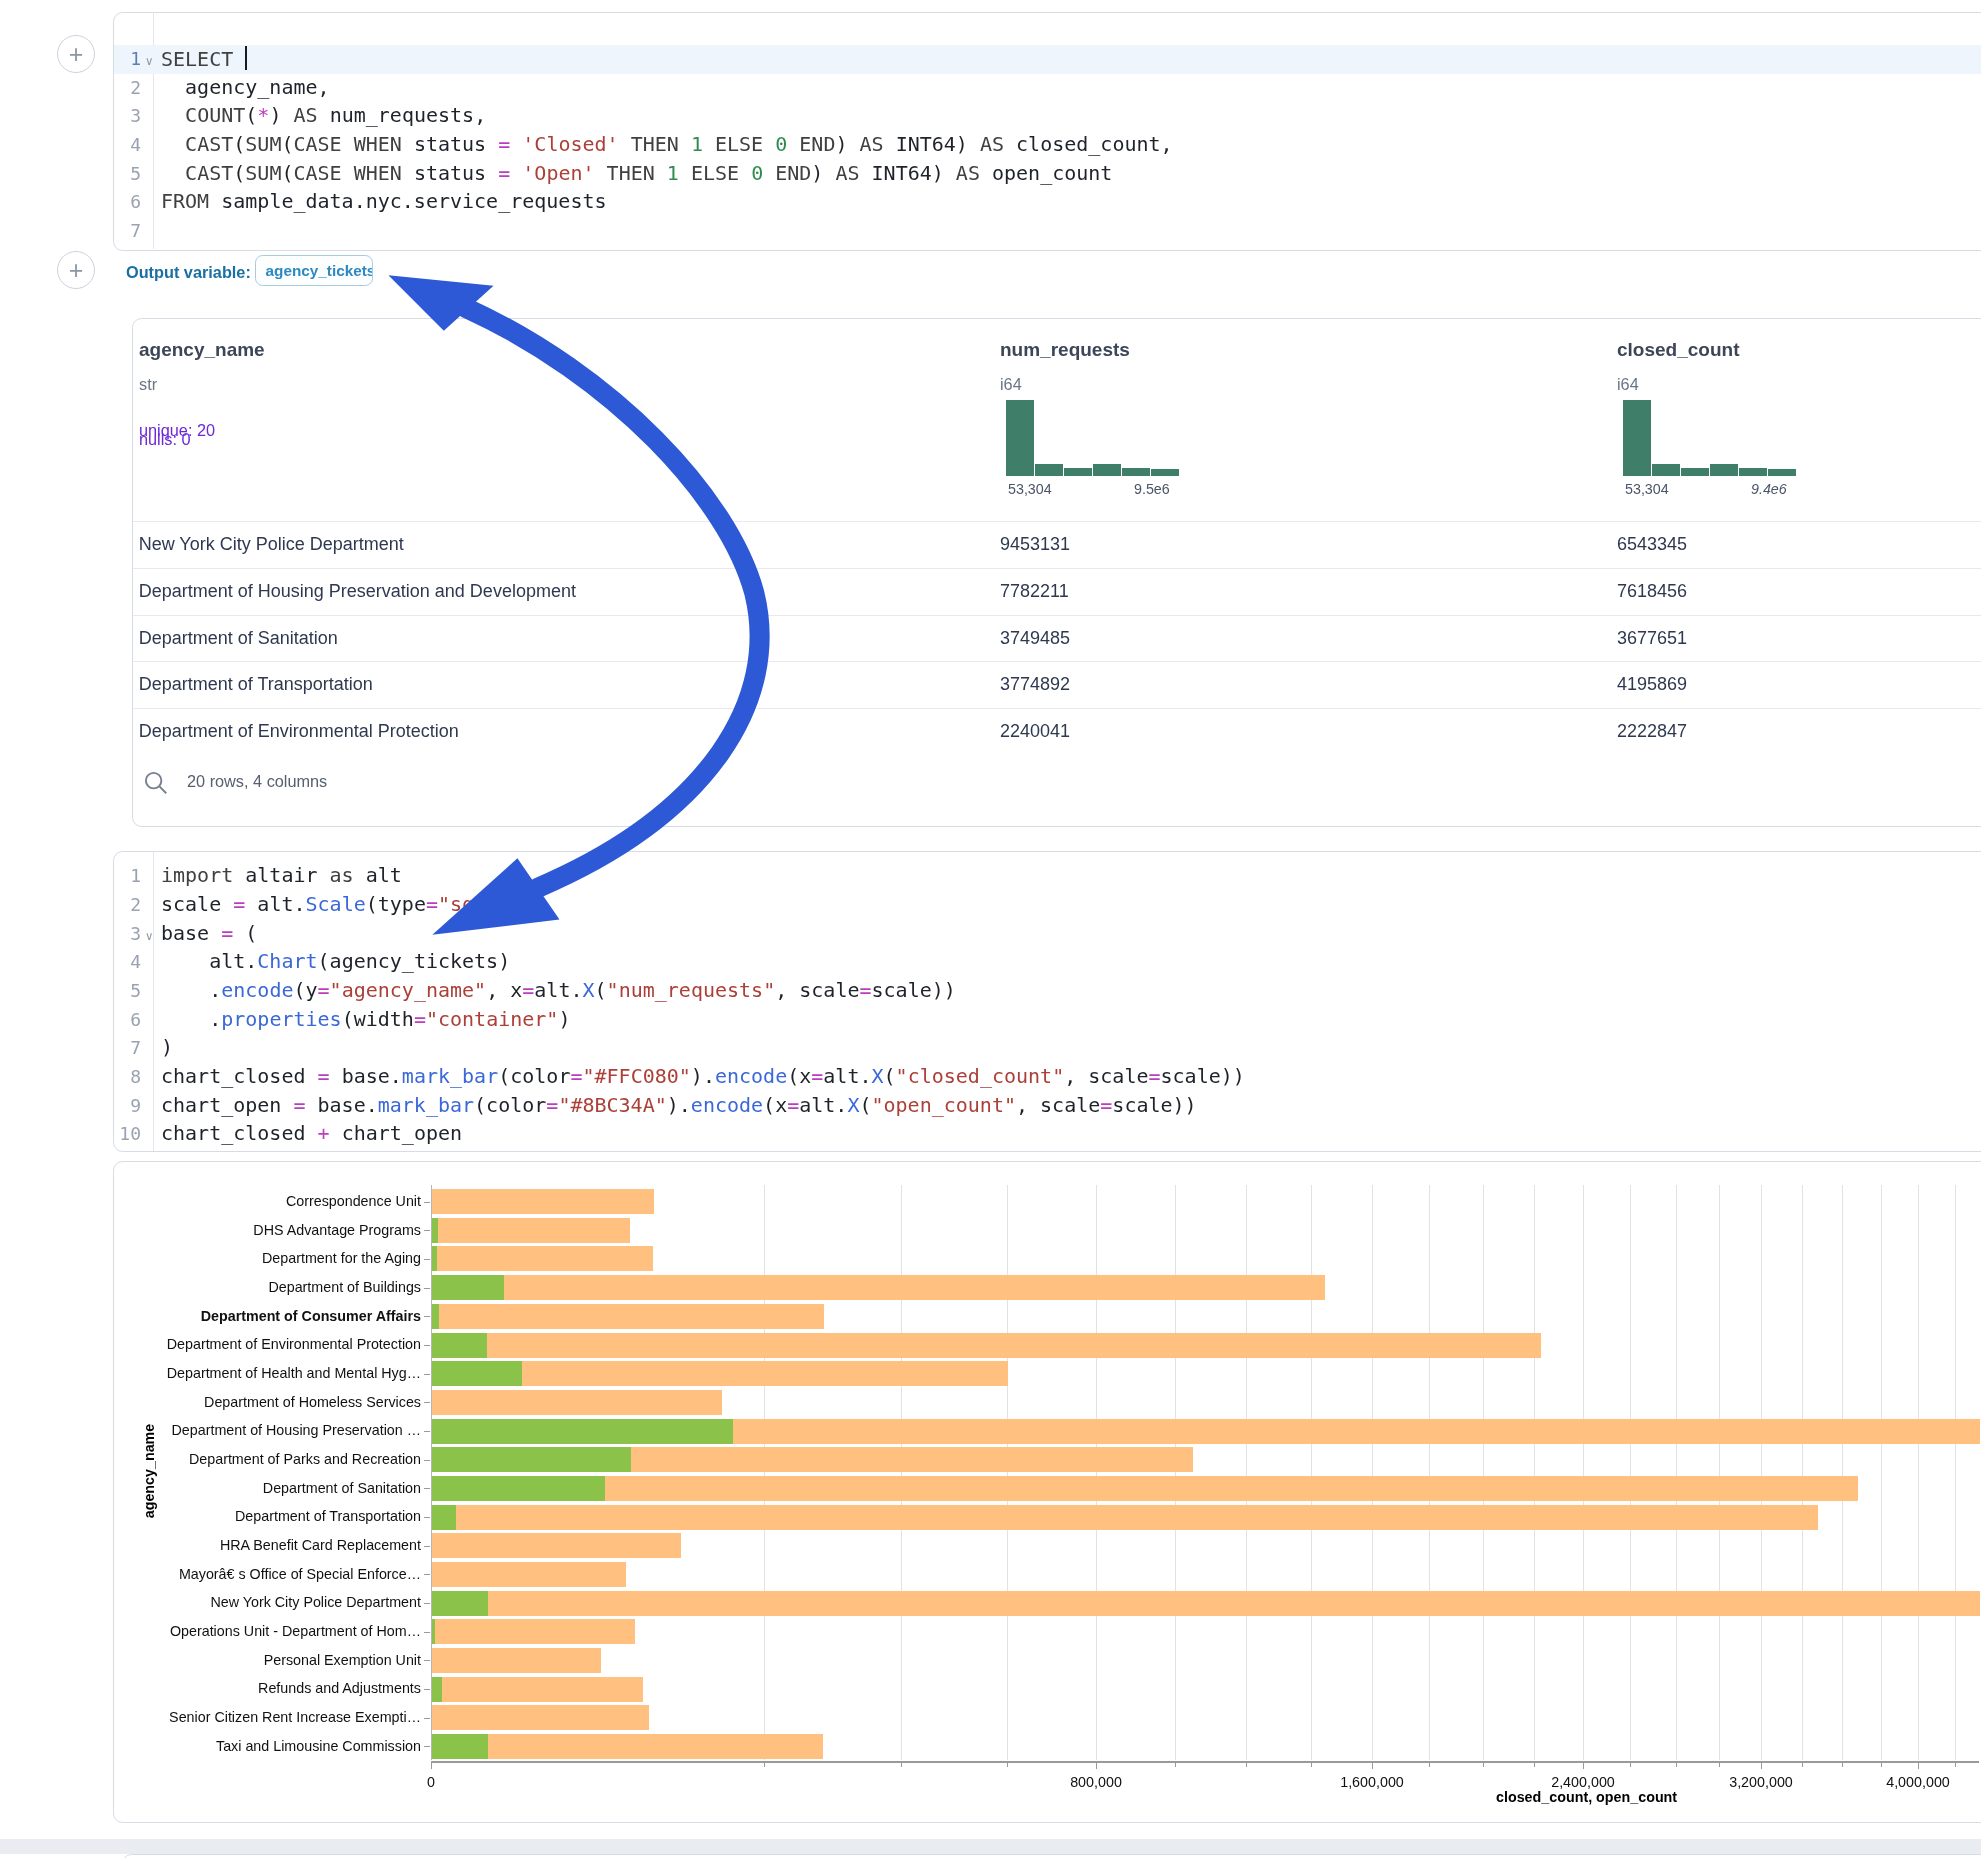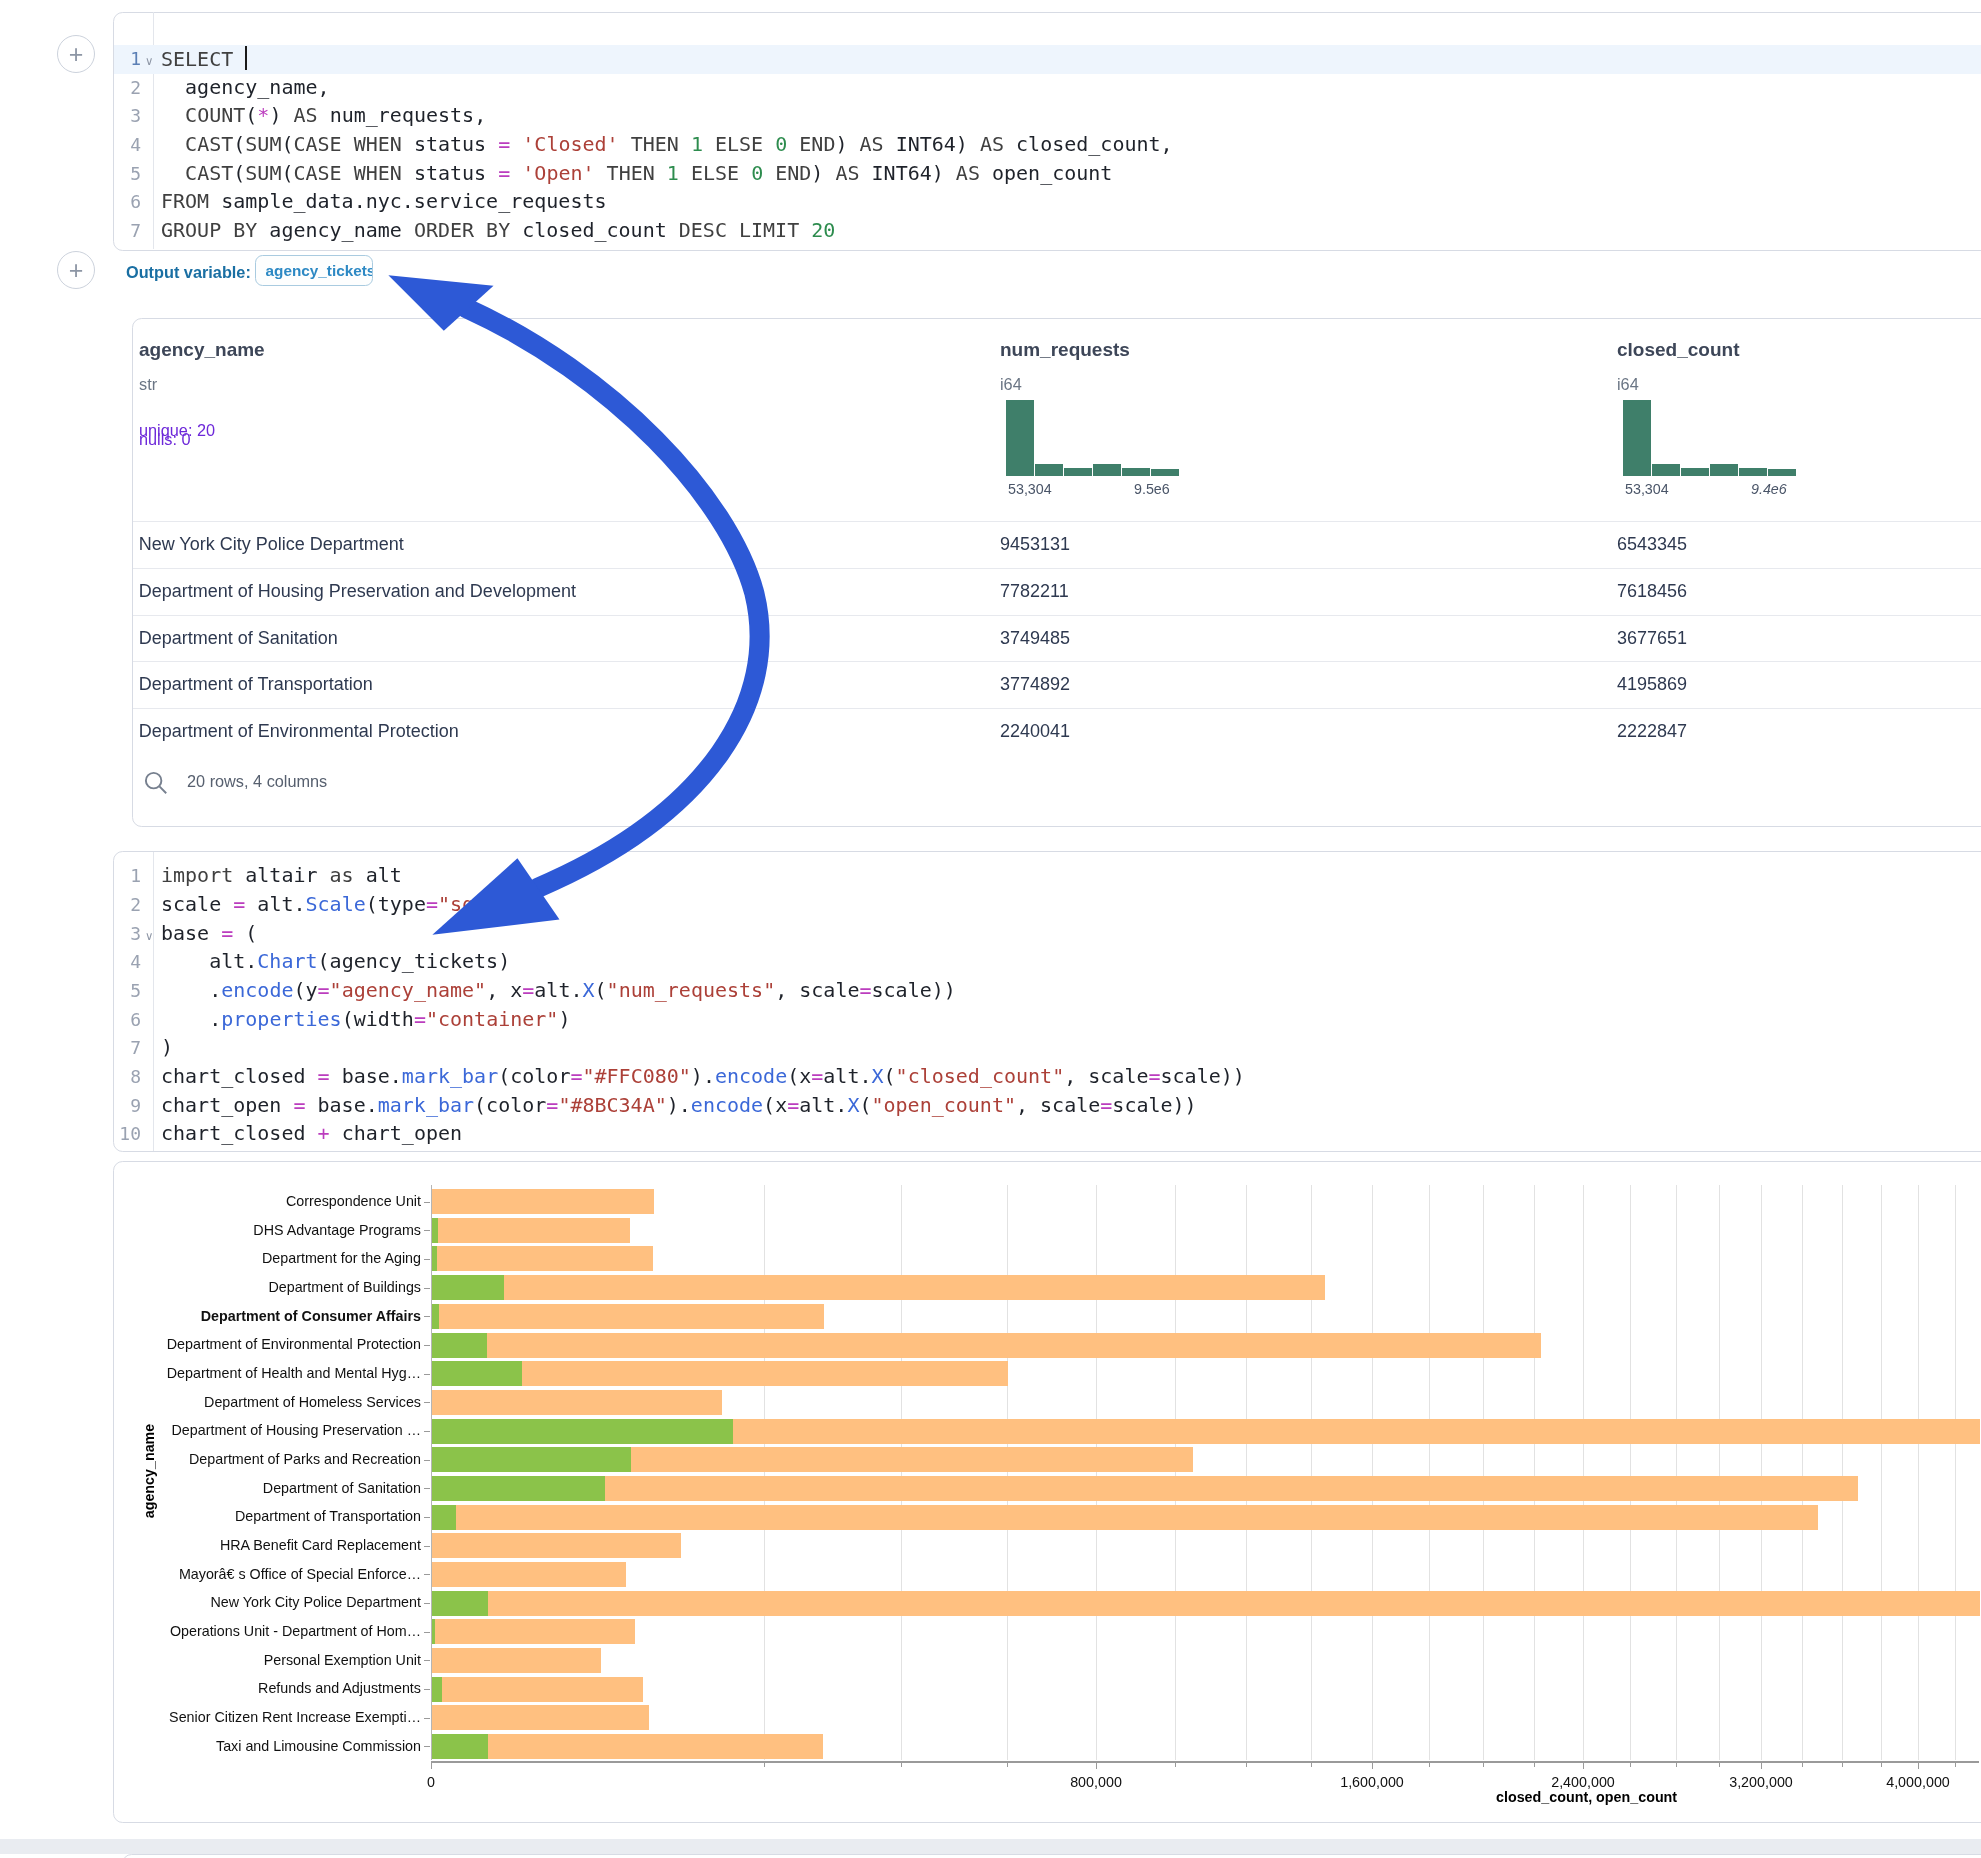--- a/index.html
+++ b/index.html
@@ -69,21 +69,20 @@
       <div class="code-line" style="top: 160px;">
         <span class="ln">5</span>
         <span class="codetxt"><span class="tk-d">  </span><span class="tk-k">CAST</span><span class="tk-d">(</span><span class="tk-k">SUM</span><span class="tk-d">(</span><span class="tk-k">CASE</span><span class="tk-d"> </span><span class="tk-k">WHEN</span><span class="tk-d"> status </span><span class="tk-o">=</span><span class="tk-d"> </span><span class="tk-s">'Open'</span><span class="tk-d"> </span><span class="tk-k">THEN</span><span class="tk-d"> </span><span class="tk-n">1</span><span class="tk-d"> </span><span class="tk-k">ELSE</span><span class="tk-d"> </span><span class="tk-n">0</span><span class="tk-d"> </span><span class="tk-k">END</span><span class="tk-d">) </span><span class="tk-k">AS</span><span class="tk-d"> INT64) </span><span class="tk-k">AS</span><span class="tk-d"> open_count</span></span>
       </div>
       <div class="code-line" style="top: 188px;">
         <span class="ln">6</span>
         <span class="codetxt"><span class="tk-k">FROM</span><span class="tk-d"> sample_data.nyc.service_requests</span></span>
       </div>
       <div class="code-line" style="top: 217px;">
         <span class="ln">7</span>
-        <span class="codetxt"><span class="tk-k">GROUP BY</span><span class="tk-d"> agency_name </span><span class="tk-k">ORDER BY</span><span class="tk-d"> closed_count </span><span class="tk-k">DESC</span><span class="tk-d"> </span><span class="tk-k">LIMIT</span><span class="tk-d"> </span><span class="tk-n">20</span></span>
       </div>
     </div>
   <div class="plus-btn" style="left:57px;top:35px;">+</div>
 
   <div class="plus-btn" style="left:57px;top:251px;">+</div>
   <div class="outvar-label" style="left:126px;top:263px;">Output variable:</div>
   <div class="pill" style="left:255px;top:255px;width:118px;height:31px;">agency_tickets</div>
 
   <div class="card" style="left:132px;top:318px;width:2294px;height:509px;"></div>
   <div id="table-head">

